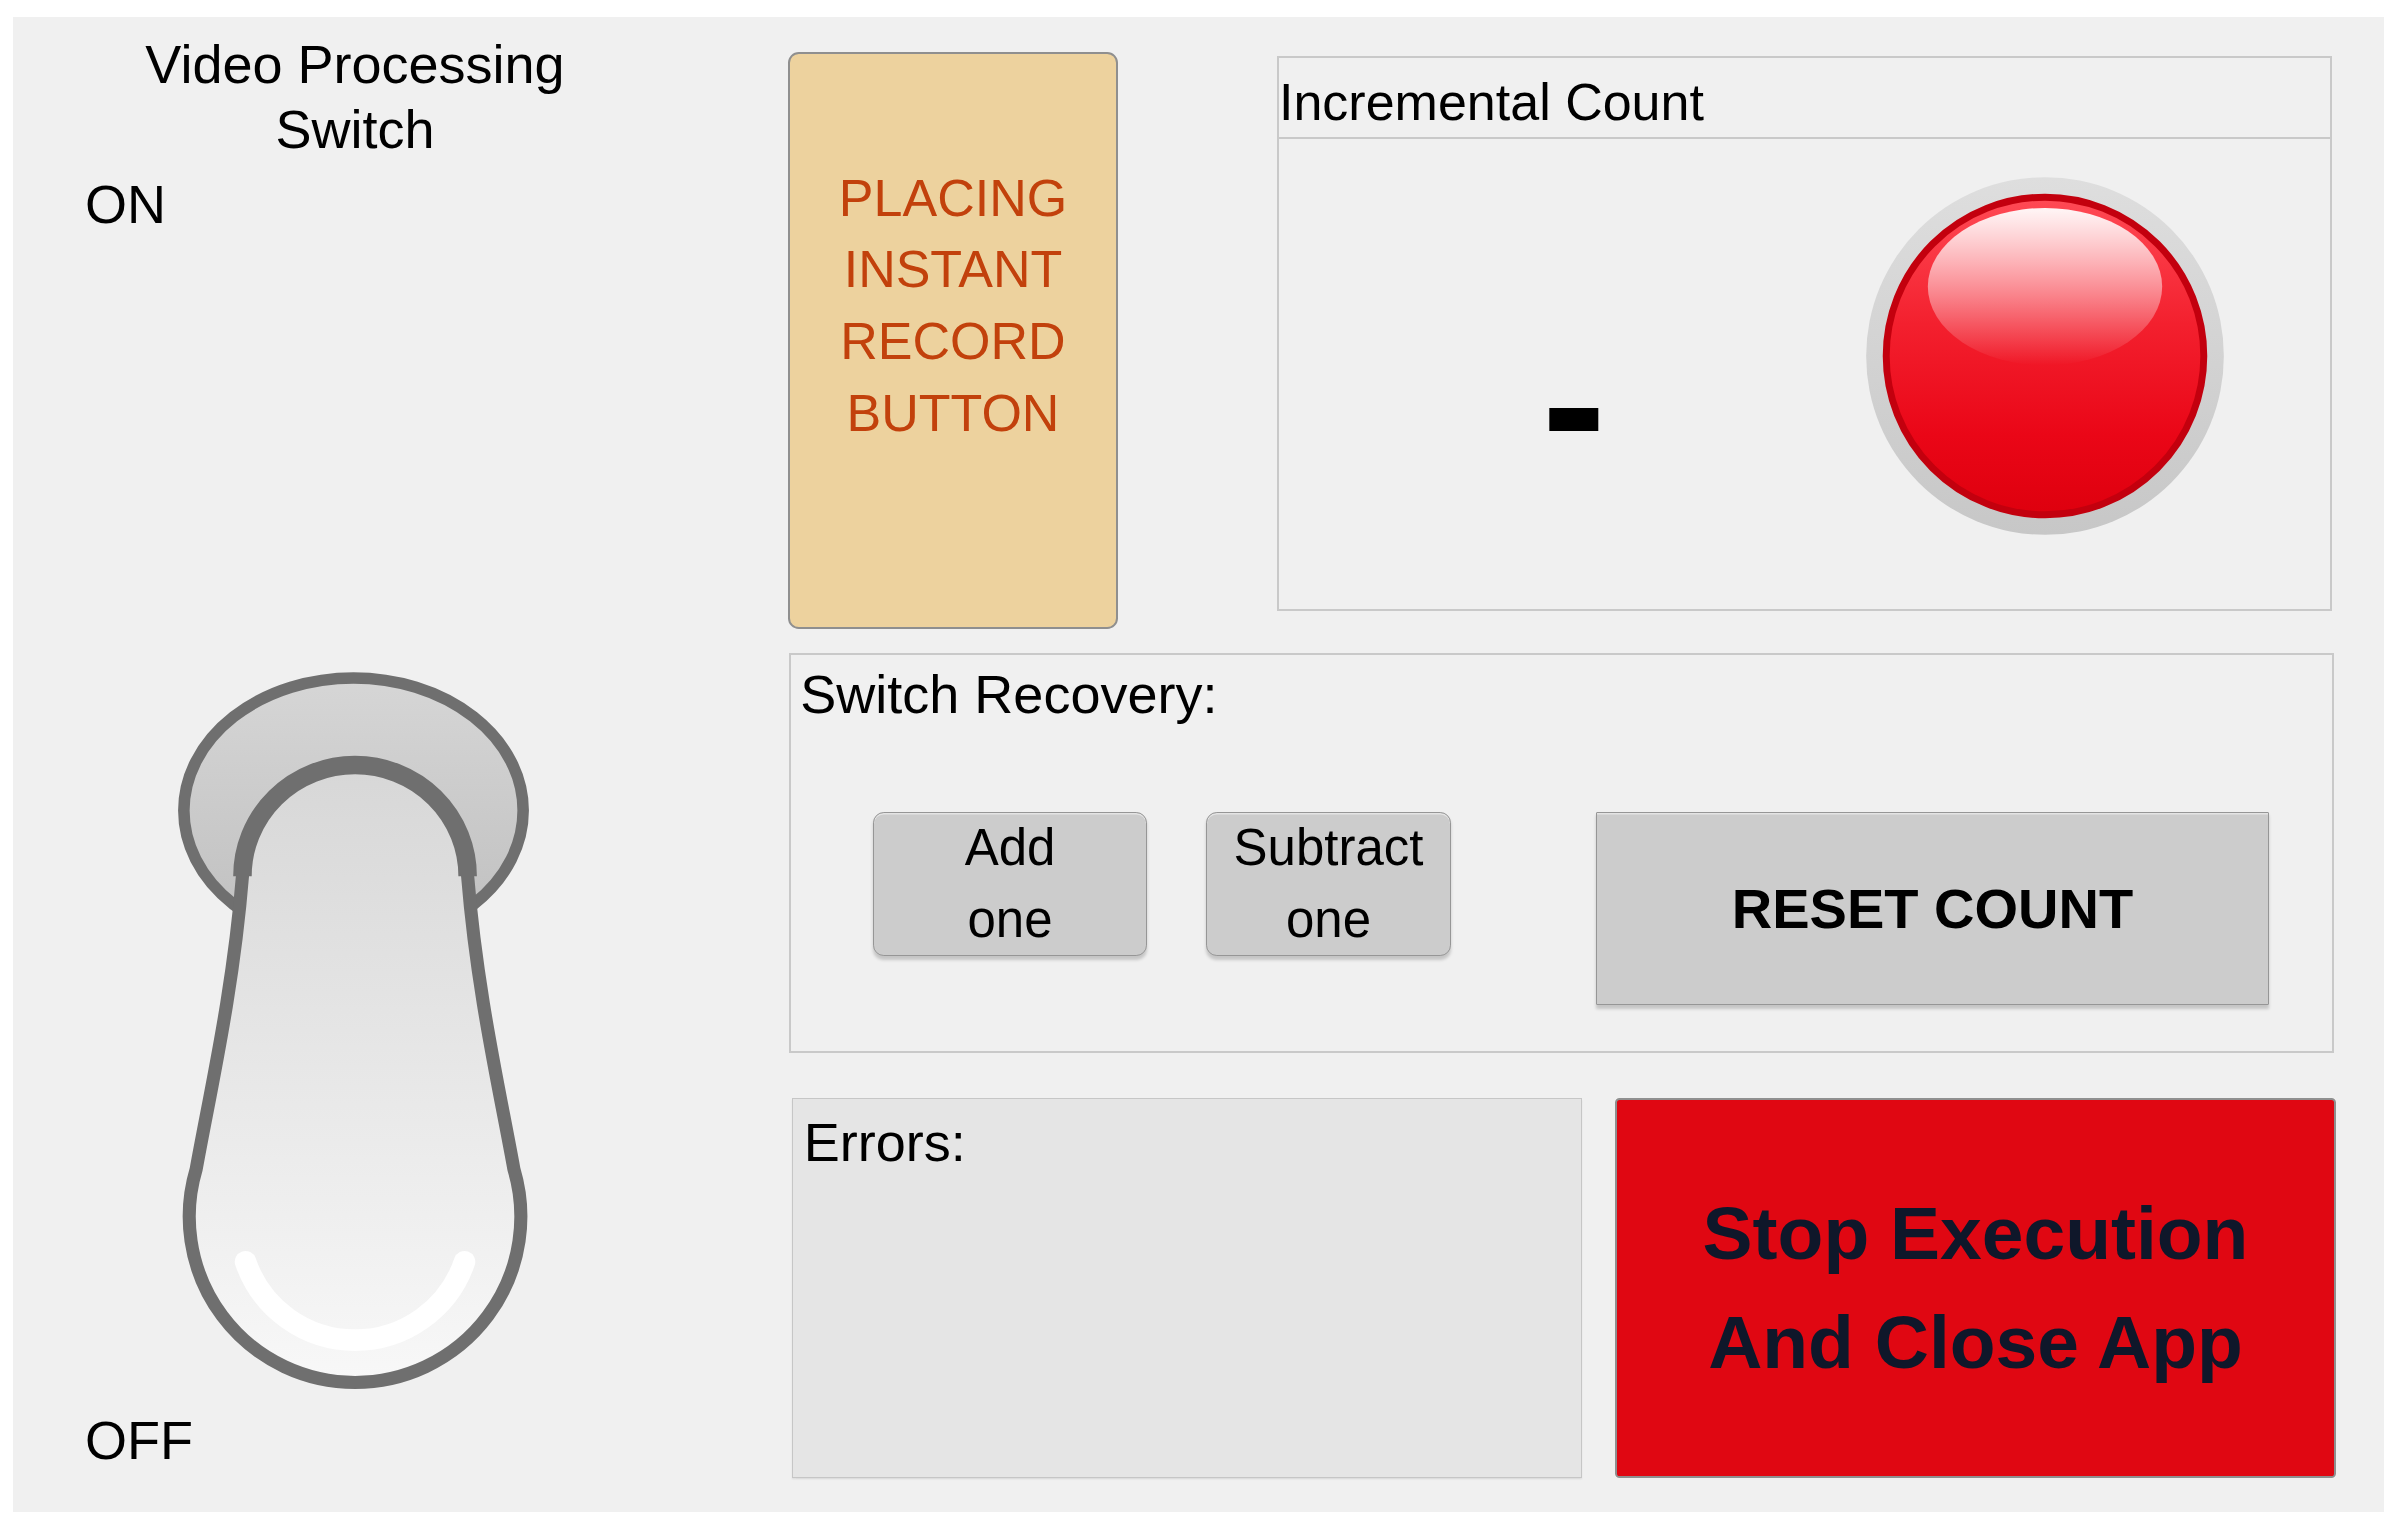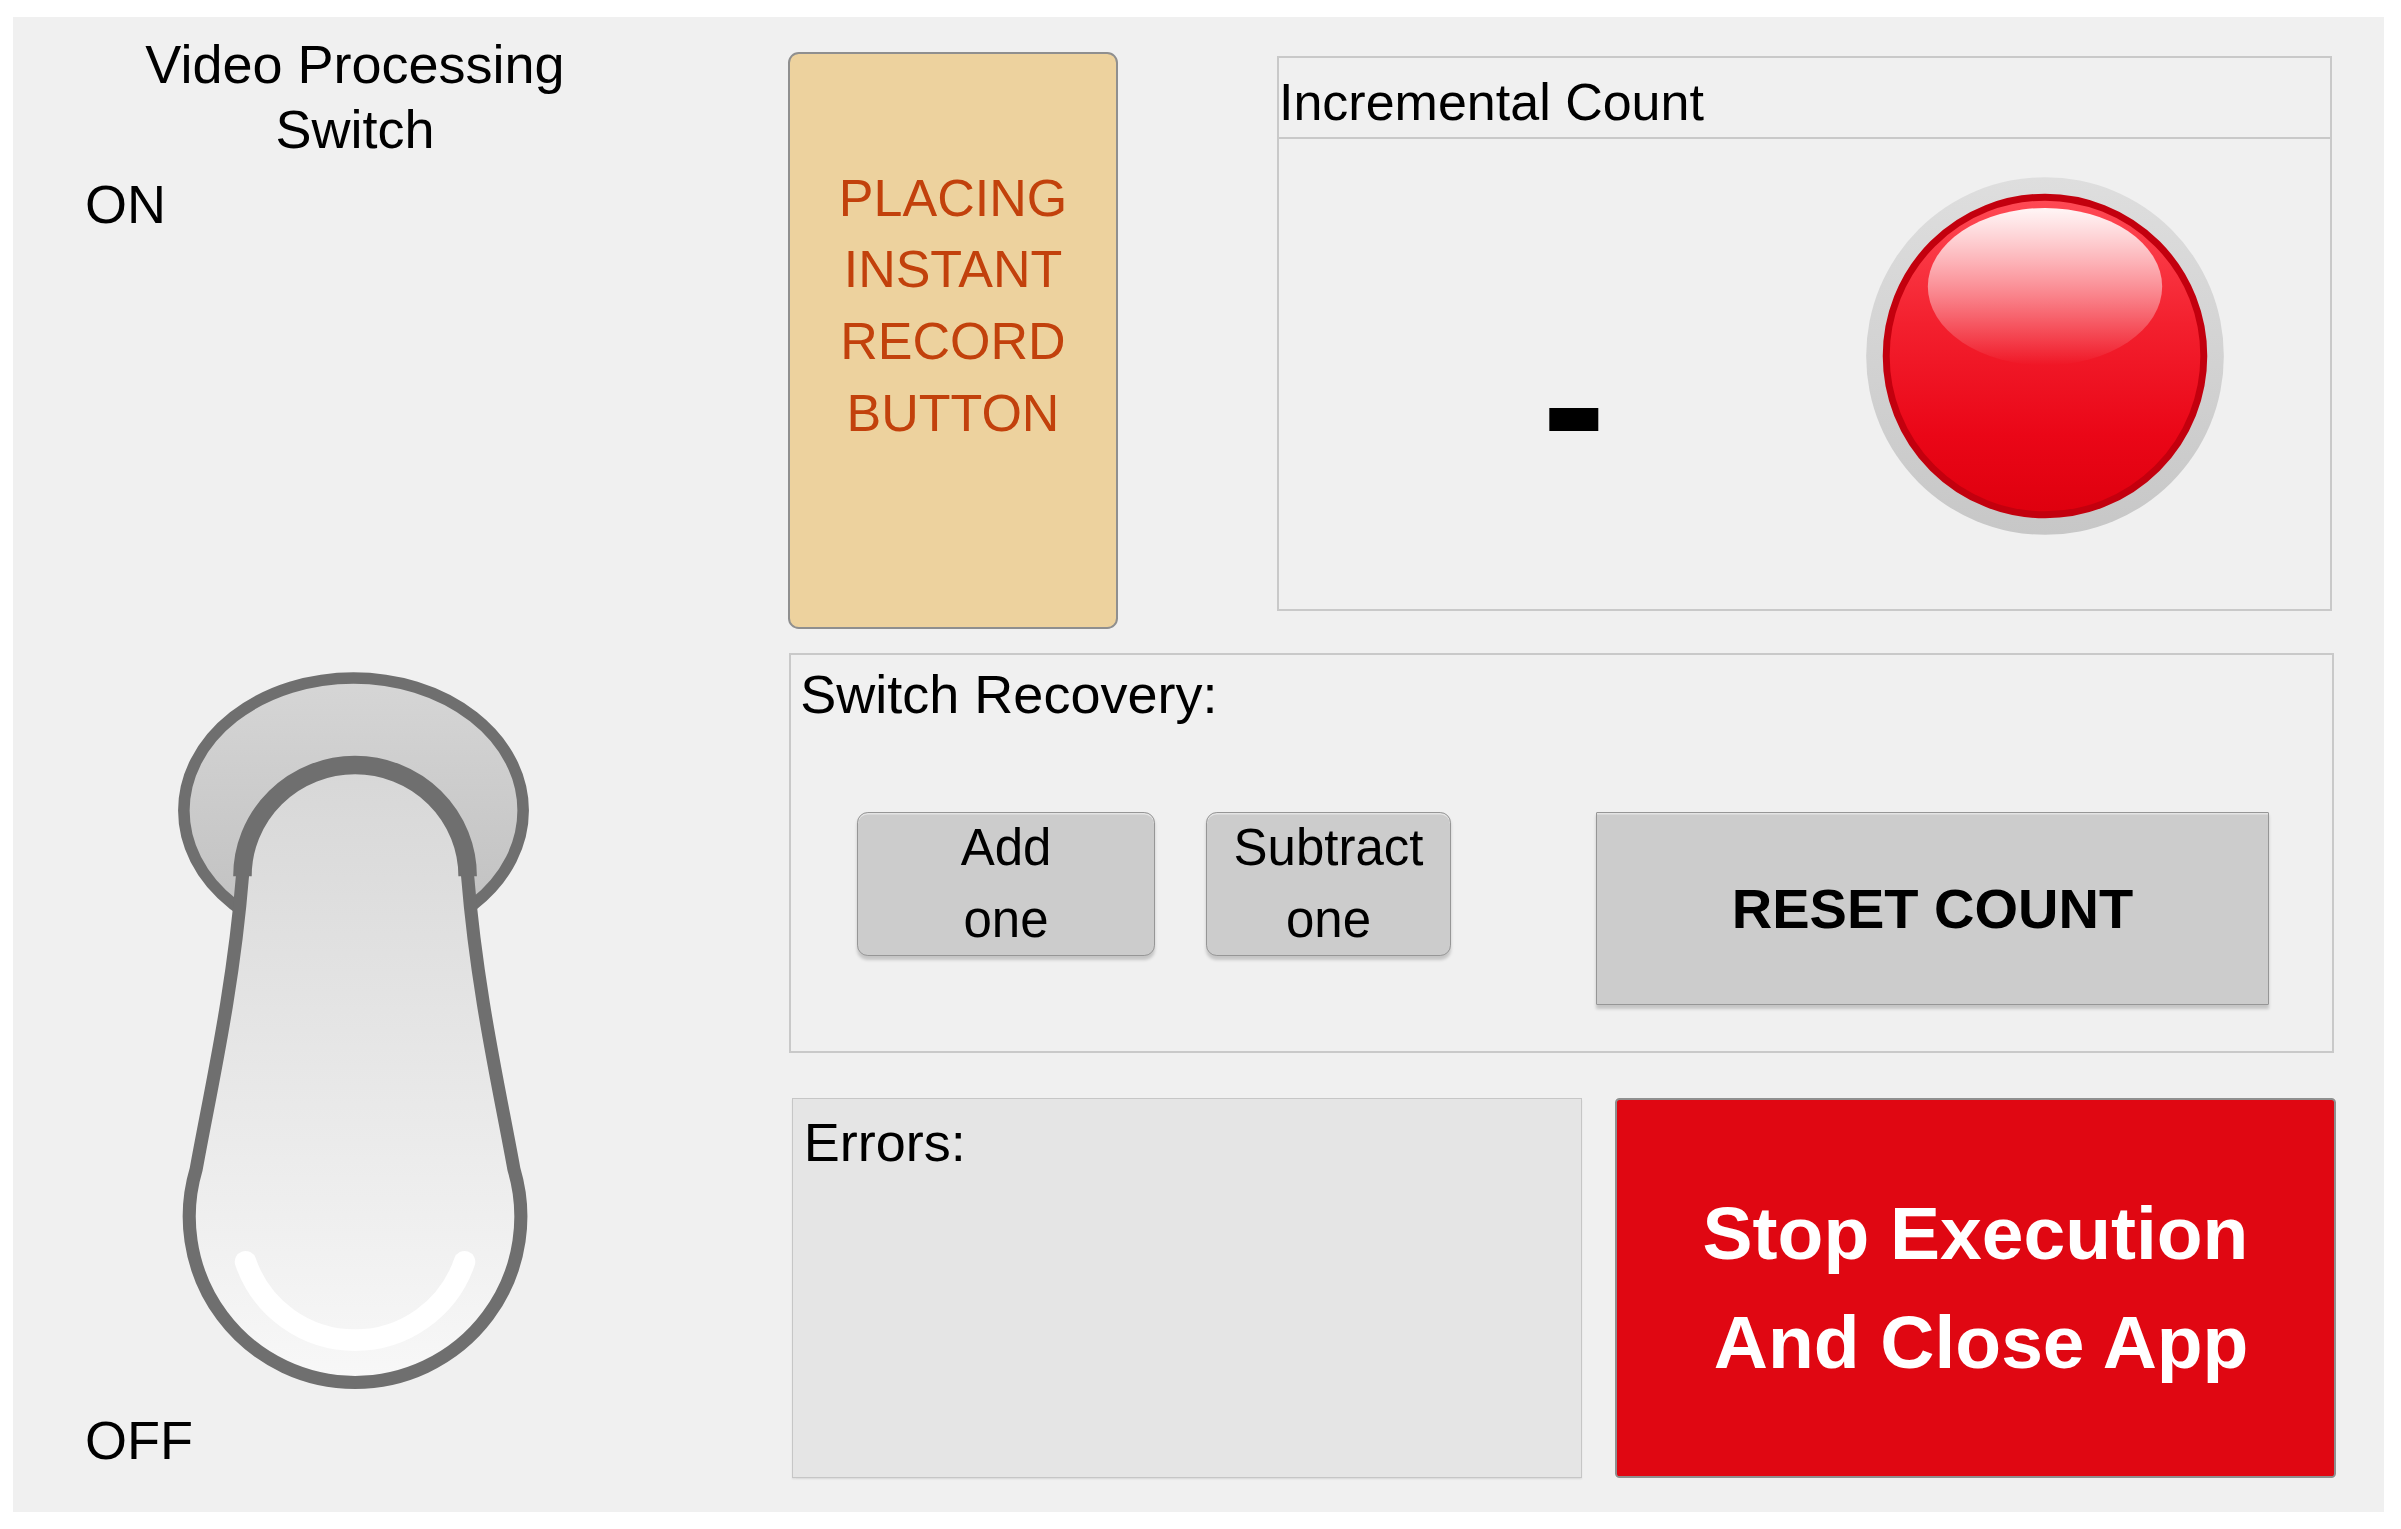--- a/index.html
+++ b/index.html
@@ -76,21 +76,21 @@
     background:#cccccc;
     border:1.5px solid #969696;
     border-radius:10.8px;
     display:flex;align-items:center;justify-content:center;
     text-align:center;
     font-size:51px;line-height:1.42;white-space:pre-line;
     box-sizing:border-box;
     box-shadow:0 3.1px 3.1px rgba(0,0,0,0.18), inset 0 1.5px 0 #e4e4e4;
     color:#000;
   }
-  .add-btn{left:66px;top:157px;width:298px;height:144px;}
+  .add-btn{left:82px;top:157px;width:274px;height:144px;}
   .sub-btn{left:415px;top:157px;width:245px;height:144px;}
   .reset-btn{
     left:805px;top:157px;width:673px;height:193px;
     font-size:56px;font-weight:bold;border-radius:1px;
   }
 
   
   .err-panel{
     left:792px;top:1098px;width:790px;height:380px;
     border:1.5px solid #c6c6c6;background:#e5e5e5;box-sizing:border-box;
@@ -98,24 +98,24 @@
   }
   .err-label{left:10.8px;top:12.3px;font-size:54px;}
 
   
   .stop-btn{
     left:1615px;top:1098px;width:721px;height:380px;
     background:#e00712;
     border:2.3px solid #8f8f8f;
     border-radius:4.6px;
     display:flex;align-items:center;justify-content:center;
-    text-align:right;
+    text-align:center;
     font-size:75px;font-weight:bold;line-height:1.45;white-space:pre-line;
     box-sizing:border-box;
-    color:#ffffff;
+    color:#0f172a;
   }
 </style>
 </head>
 <body>
 
 <div class="app-bg"></div>
 
 <div class="abs switch-title">Video Processing
 Switch</div>
 

